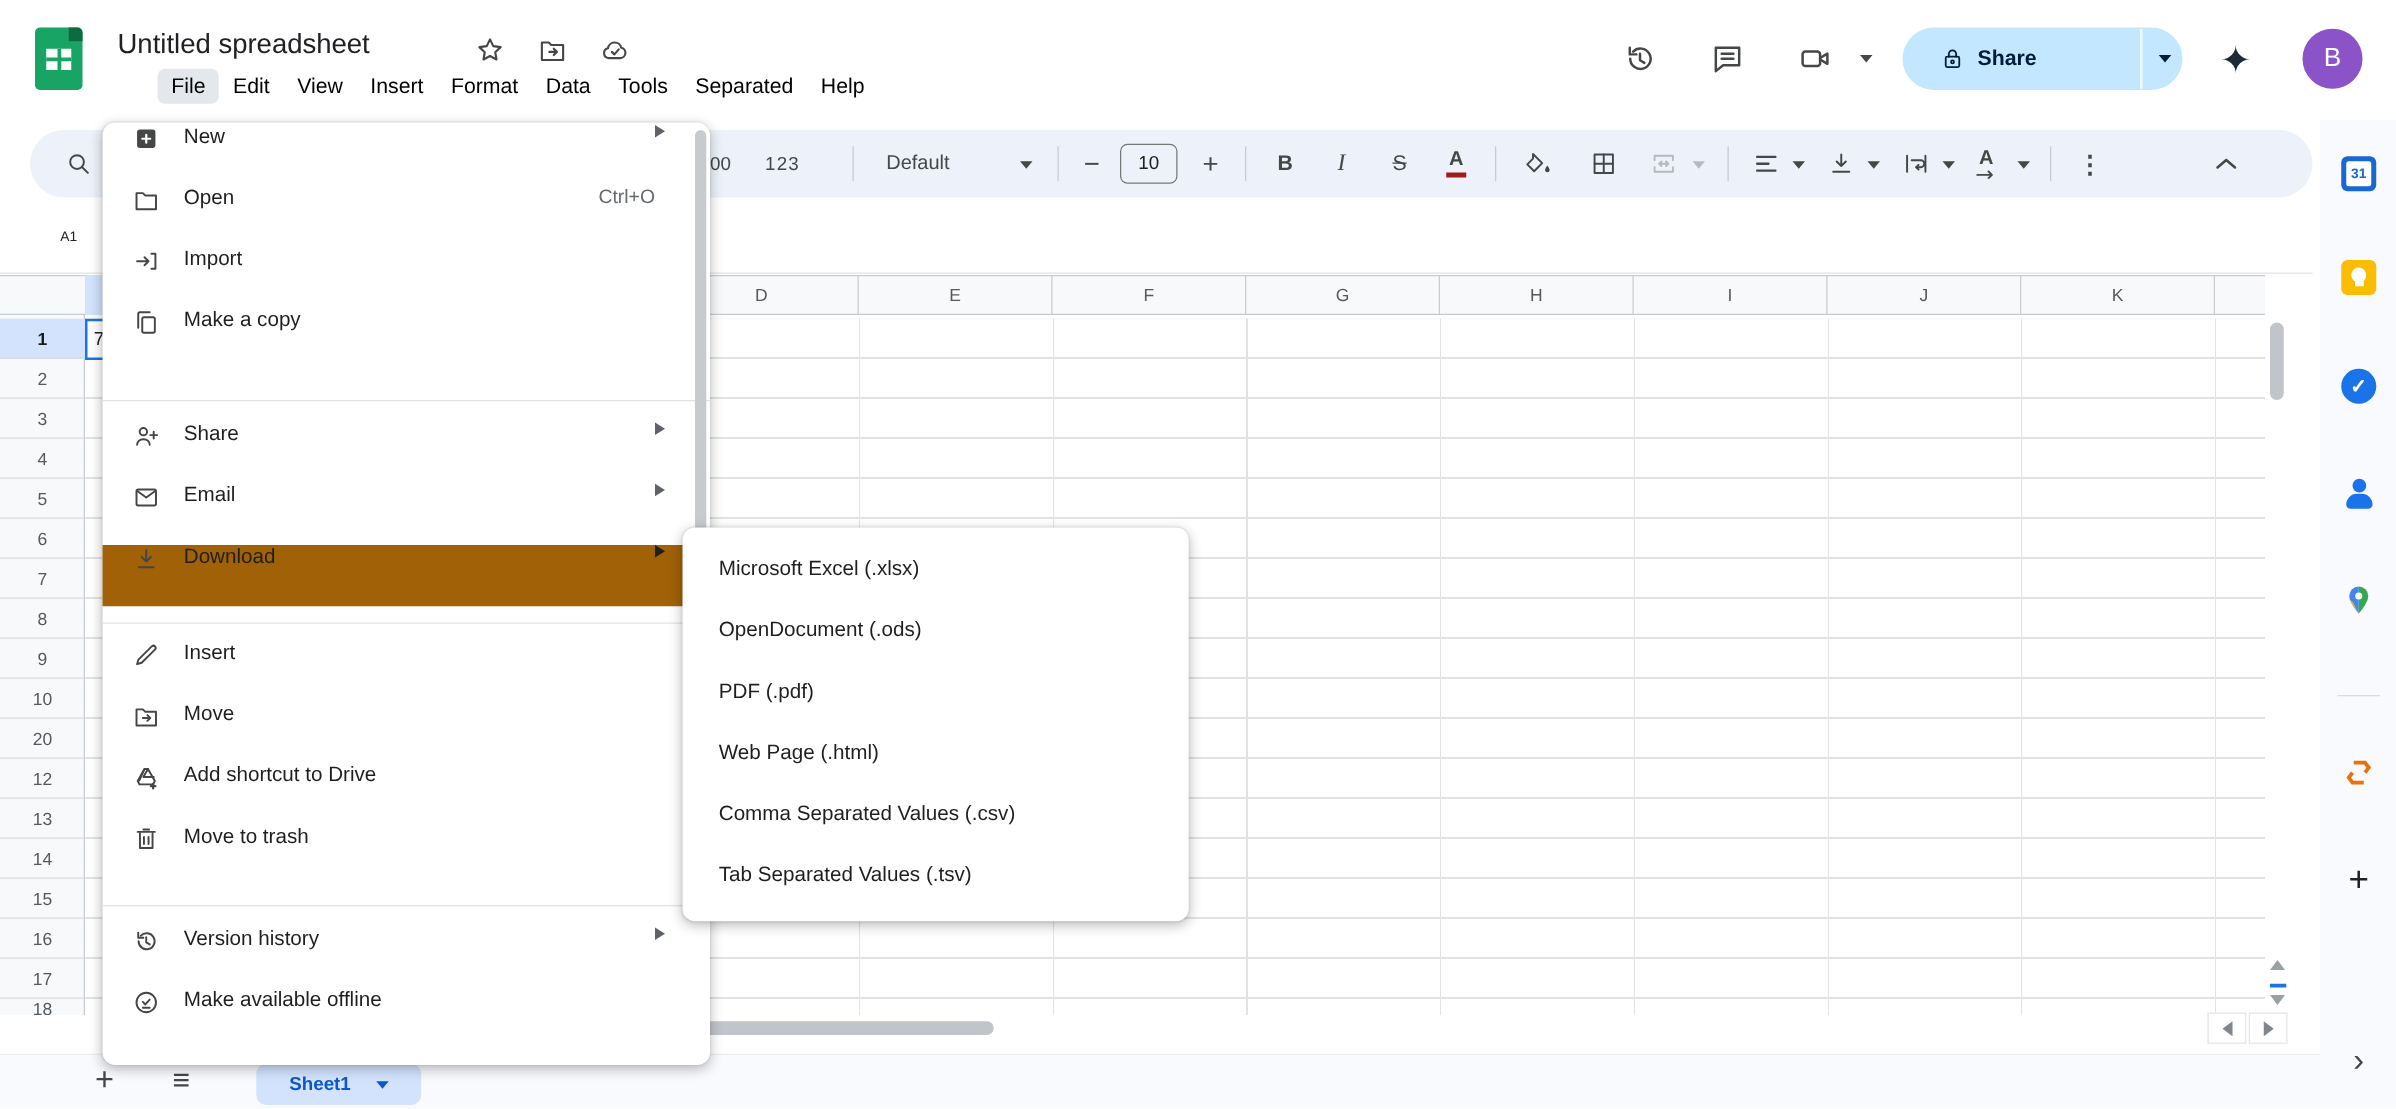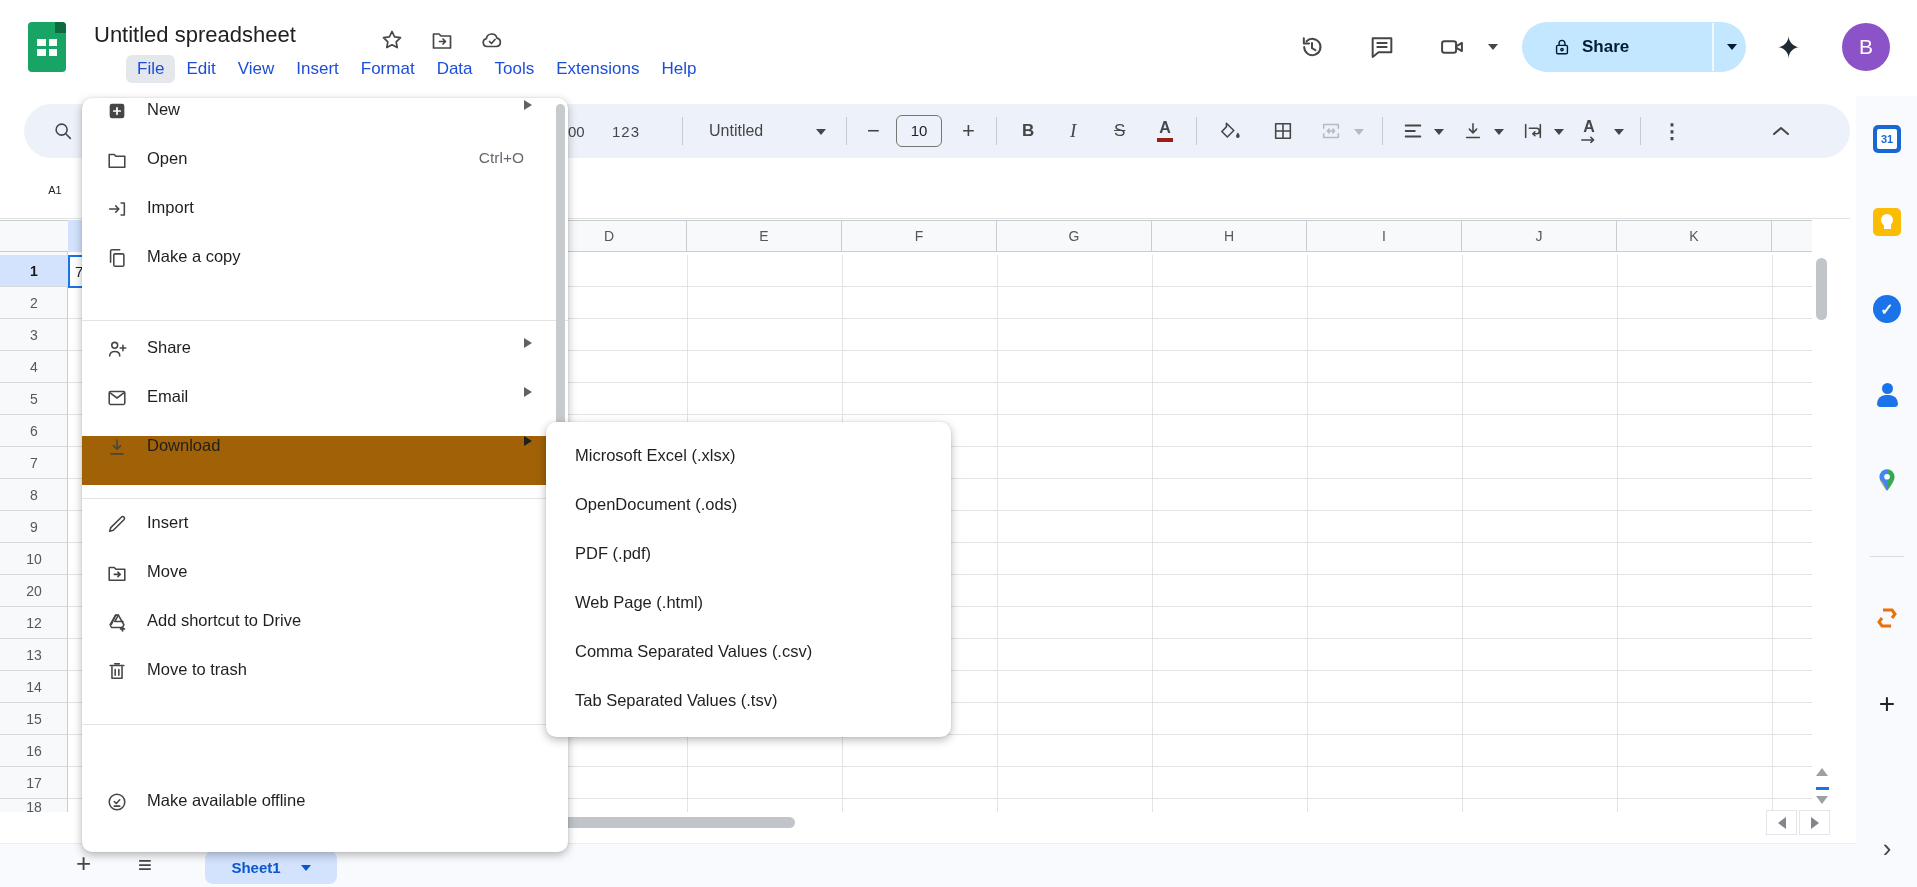--- a/index.html
+++ b/index.html
@@ -8,21 +8,21 @@
   .abs { position:absolute; }
 
   
   .logo { left:28px; top:22px; width:38px; height:50px; background:#17a464; border-radius:4px; }
   .logo .fold { position:absolute; right:0; top:0; width:11px; height:11px; background:#0d6b3f; border-radius:0 4px 0 0; }
   .logo .grid { position:absolute; left:9px; top:17px; width:20px; height:17px; background:#fff; }
   .logo .grid::before { content:""; position:absolute; left:9px; top:0; width:2.5px; height:17px; background:#17a464; }
   .logo .grid::after { content:""; position:absolute; left:0; top:7px; width:20px; height:2.5px; background:#17a464; }
   .doc-title { left:94px; top:22px; font-size:22px; color:#202124; }
   .title-ic { top:28px; width:24px; height:24px; }
-  .menubar { left:78px; top:55px; display:flex; font-size:17px; color:#1d4ed8;padding-left:48px; }
+  .menubar { left:78px; top:55px; display:flex; font-size:17px; color:#000000;padding-left:48px; }
   .menubar .mb { padding:4px 11px; border-radius:6px; cursor:default; }
   .menubar .mb.active { background:#e4e7eb; }
 
   .topright-ic { top:33px; width:28px; height:28px; }
   .share-pill { left:1522px; top:22px; width:224px; height:50px; background:#c2e7ff; border-radius:26px; display:flex; align-items:center; }
   .share-pill .lbl { font-size:17px; font-weight:bold; color:#001d35; margin-left:10px; }
   .share-pill .sep { position:absolute; left:190px; top:1px; width:2px; height:48px; background:#fff; opacity:.75; }
   .sparkle { left:1776px; top:30px; font-size:30px; color:#202a37; }
   .avatar { left:1842px; top:23px; width:48px; height:48px; border-radius:50%; background:#8c52c7; color:#fff;
     font-size:21px; display:flex; align-items:center; justify-content:center; }
@@ -134,21 +134,21 @@
   </svg>
 
 <div class="abs menubar">
   <div class="mb active">File</div>
   <div class="mb">Edit</div>
   <div class="mb">View</div>
   <div class="mb">Insert</div>
   <div class="mb">Format</div>
   <div class="mb">Data</div>
   <div class="mb">Tools</div>
-  <div class="mb">Extensions</div>
+  <div class="mb">Separated</div>
   <div class="mb">Help</div>
 </div>
 
 <svg class="abs topright-ic ic" style="left:1298px" viewBox="0 0 24 24">
     <path d="M5.3 12a7 7 0 1 0 2-4.9M5 4.5V9h4.5"></path>
     <path d="M12 8.5V13l3 1.8"></path>
   </svg>
 <svg class="abs topright-ic ic" style="left:1368px" viewBox="0 0 24 24">
     <path d="M4 4.5h16v12H9l-5 4z"></path>
     <path d="M8 8.5h8M8 12h8"></path>
@@ -177,21 +177,21 @@
       <circle cx="10.5" cy="10.5" r="6"></circle>
       <path d="M15 15l5 5"></path>
     </svg>
   <div class="tb" style="left:544px; font-size:15px">
       <span>00</span>
     </div>
   <div class="tb" style="left:588px; font-size:15px; letter-spacing:1px">
       <span>123</span>
     </div>
   <div class="tdiv" style="left:658px"></div>
-  <div class="tb fontbox" style="left:685px">Untitled</div>
+  <div class="tb fontbox" style="left:685px">Default</div>
   <span class="caret" style="position:absolute; left:792px; top:25px"></span>
   <div class="tdiv" style="left:822px"></div>
   <div class="tb" style="left:843px; font-size:22px">−</div>
   <div class="tb" style="left:872px">
       <div class="sizebox">10</div>
     </div>
   <div class="tb" style="left:938px; font-size:22px">+</div>
   <div class="tdiv" style="left:972px"></div>
   <div class="tb glyph" style="left:998px; font-weight:bold">B</div>
   <div class="tb glyph" style="left:1046px; font-style:italic; font-family:'Liberation Serif',serif; font-size:19px">I</div>
@@ -419,20 +419,28 @@
       </svg>
     <span class="ml">Add shortcut to Drive</span>
   </div>
   <div class="mi" style="top:562px">
     <svg class="ic" width="22" height="22" viewBox="0 0 24 24">
         <path d="M6.5 7.5V20h11V7.5M4.5 6h15M9.5 4h5M10 10.5v6M14 10.5v6"></path>
       </svg>
     <span class="ml">Move to trash</span>
   </div>
   <div class="mdiv" style="top:626px"></div>
+  <div class="mi" style="top:644px">
+    <svg class="ic" width="22" height="22" viewBox="0 0 24 24">
+        <path d="M5.3 12a7 7 0 1 0 2-4.9M5 4.5V9h4.5"></path>
+        <path d="M12 8.5V13l3 1.8"></path>
+      </svg>
+    <span class="ml">Version history</span>
+      <span class="subarr"></span>
+  </div>
   <div class="mi" style="top:693px">
     <svg class="ic" width="22" height="22" viewBox="0 0 24 24">
         <circle cx="12" cy="12" r="8.5"></circle>
         <path d="M9 11.5l2.2 2.2 3.8-4.2M9 16.5h6"></path>
       </svg>
     <span class="ml">Make available offline</span>
   </div>
   <div class="mscroll"></div>
 </div>
 

